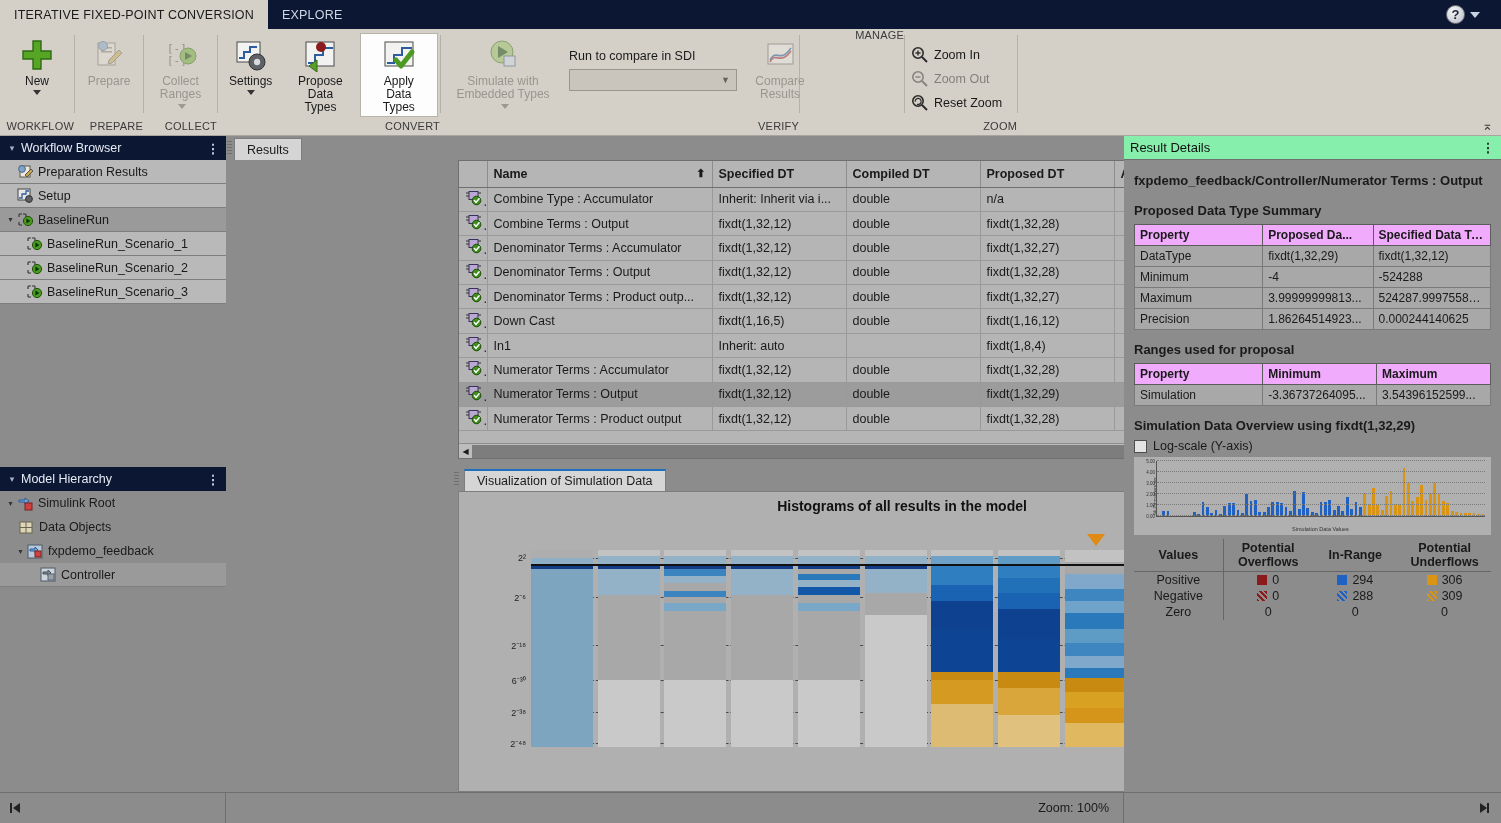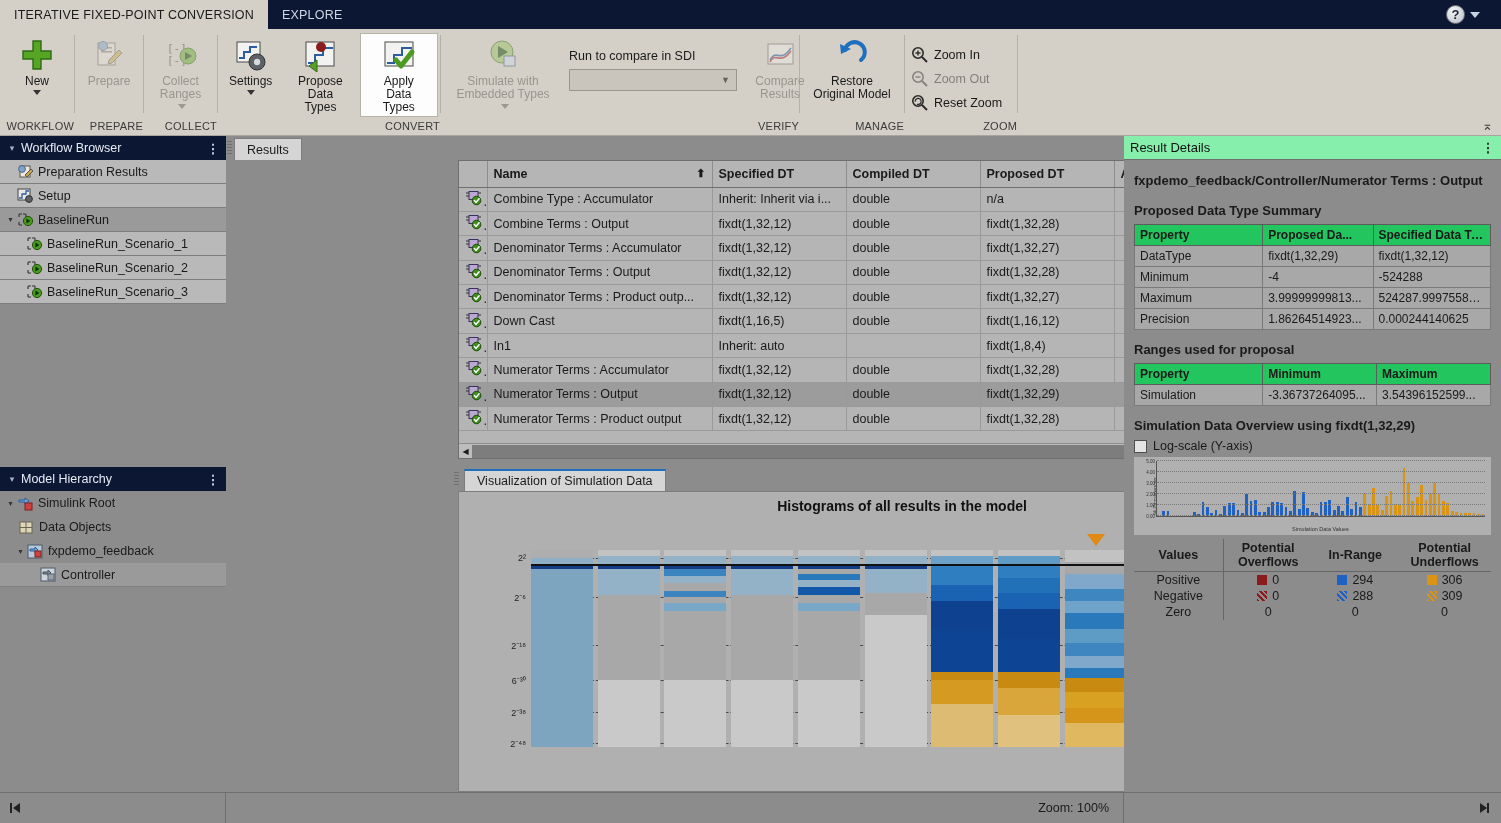--- a/index.html
+++ b/index.html
@@ -150,21 +150,21 @@
   .legrow{ display:flex; align-items:center; height:19px; font-size:12.5px; }
   .legline{ width:48px; height:3px; margin-right:14px; }
 
   
   #rightcol{ position:absolute; left:1124px; top:0; width:377px; height:656px; background:#8c8c8c;}
   .rdbody{ padding:8px 10px; }
   .rdtitle{ font-size:13px; font-weight:bold; line-height:17px; margin:4px 0 14px 0; }
   .rdh{ font-size:13px; font-weight:bold; margin:12px 0 6px 0; }
   table.det{ border-collapse:collapse; width:100%; table-layout:fixed; border:1px solid #5c5c5c;}
   table.det th{ font-size:12px; font-weight:bold; text-align:left; padding:3px 5px;
-     border:1px solid #5c5c5c; background:#22c55e; white-space:nowrap; overflow:hidden; text-overflow:ellipsis;}
+     border:1px solid #5c5c5c; background:#f0abfc; white-space:nowrap; overflow:hidden; text-overflow:ellipsis;}
   table.det td{ font-size:12px; padding:3px 5px; border:1px solid #7a7a7a; background:#a8a8a8;
      white-space:nowrap; overflow:hidden; text-overflow:ellipsis;}
   .chkrow{ display:flex; align-items:center; gap:6px; margin:6px 0 4px 0; font-size:12.5px; }
   .minichart{ width:100%; height:78px; background:#b0b0b0; border:0; position:relative; margin-top:2px;}
   table.vals{ width:100%; border-collapse:collapse; margin-top:4px;}
   table.vals th{ font-size:12.5px; font-weight:bold; text-align:center; padding:2px 3px; line-height:14px;}
   table.vals td{ font-size:12.5px; text-align:center; padding:1px 3px; }
   table.vals .vcol{ border-right:1px solid #666; }
   .swatch{ display:inline-block; width:10px;height:10px; margin-right:5px; vertical-align:-1px;}
 
@@ -316,31 +316,20 @@
           </svg>
         </div>
         <div class="lbl"><span>Compare</span><br><span>Results</span></div>
       </div>
     </div>
     <div class="glabel" style="padding-left:110px">VERIFY</div>
   </div>
   <div class="rsep"></div>
 
   <div class="rgroup" style="width:104px">
-    <div class="gbody" style="justify-content:center">
-      <div class="rbtn">
-        <div class="ico">
-          <svg width="34" height="34" viewBox="0 0 34 34">
-            <path d="M26 22 A10 10 0 1 0 10 12" fill="none" stroke="#1f6fbf" stroke-width="4" stroke-linecap="round"></path>
-            <path d="M5 6 l1 10 10 -5 z" fill="#1f6fbf"></path>
-          </svg>
-        </div>
-        <div class="lbl"><span>Restore</span><br><span>Original Model</span></div>
-      </div>
-    </div>
     <div class="glabel">MANAGE</div>
   </div>
   <div class="rsep"></div>
 
   <div class="rgroup" style="width:112px">
     <div class="gbody" style="flex-direction:column;justify-content:center;padding-top:8px;">
       <div style="display:flex;align-items:center;height:24px;gap:6px;padding-left:4px;">
         <svg width="17" height="17" viewBox="0 0 17 17">
           <circle cx="7" cy="7" r="5.2" fill="none" stroke="#2b2b2b" stroke-width="1.6"></circle>
           <line x1="11" y1="11" x2="16" y2="16" stroke="#2b2b2b" stroke-width="2"></line>

